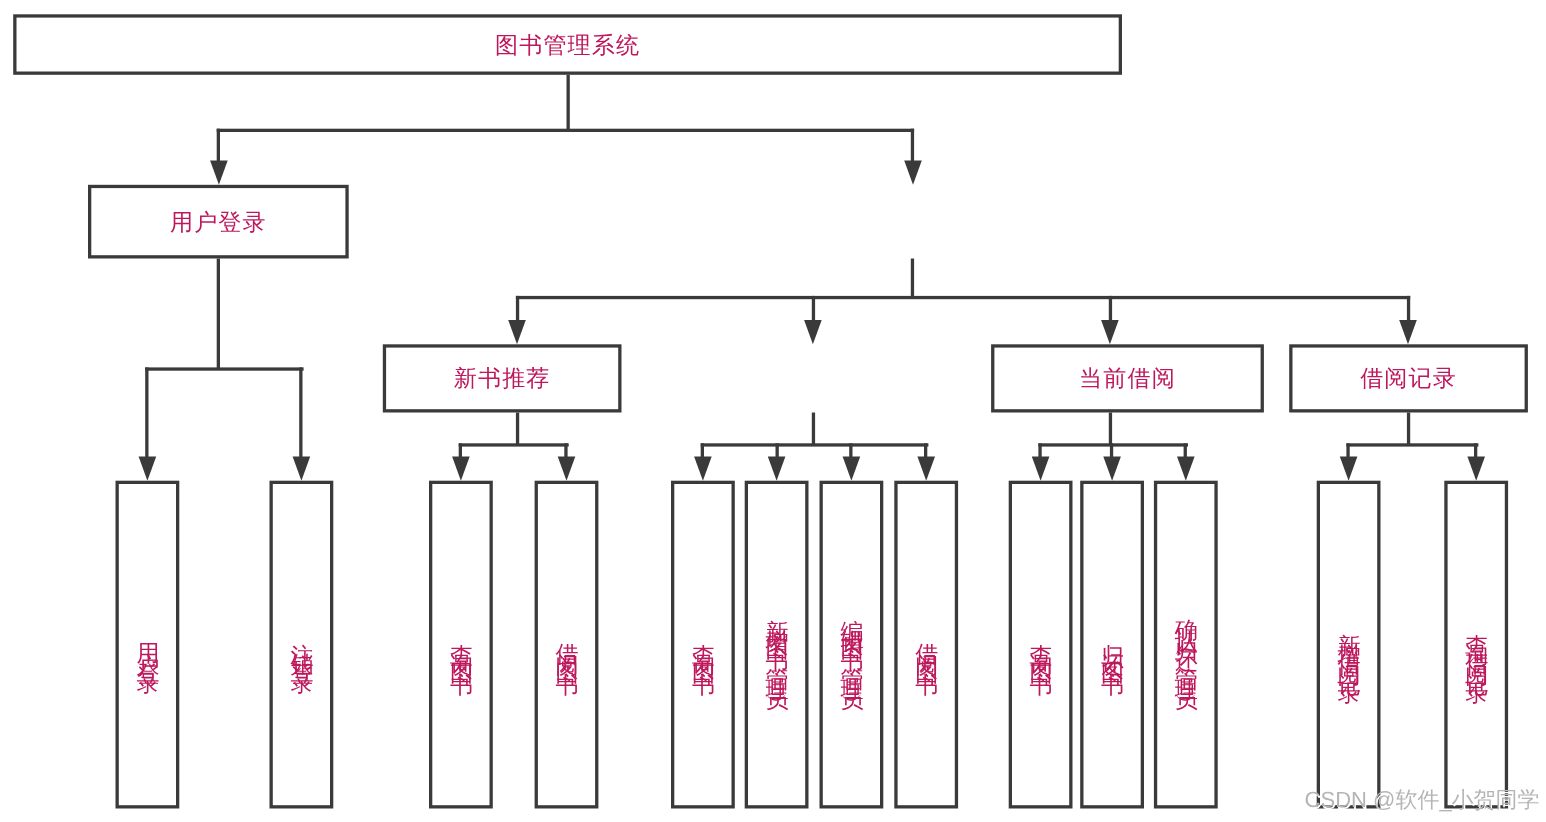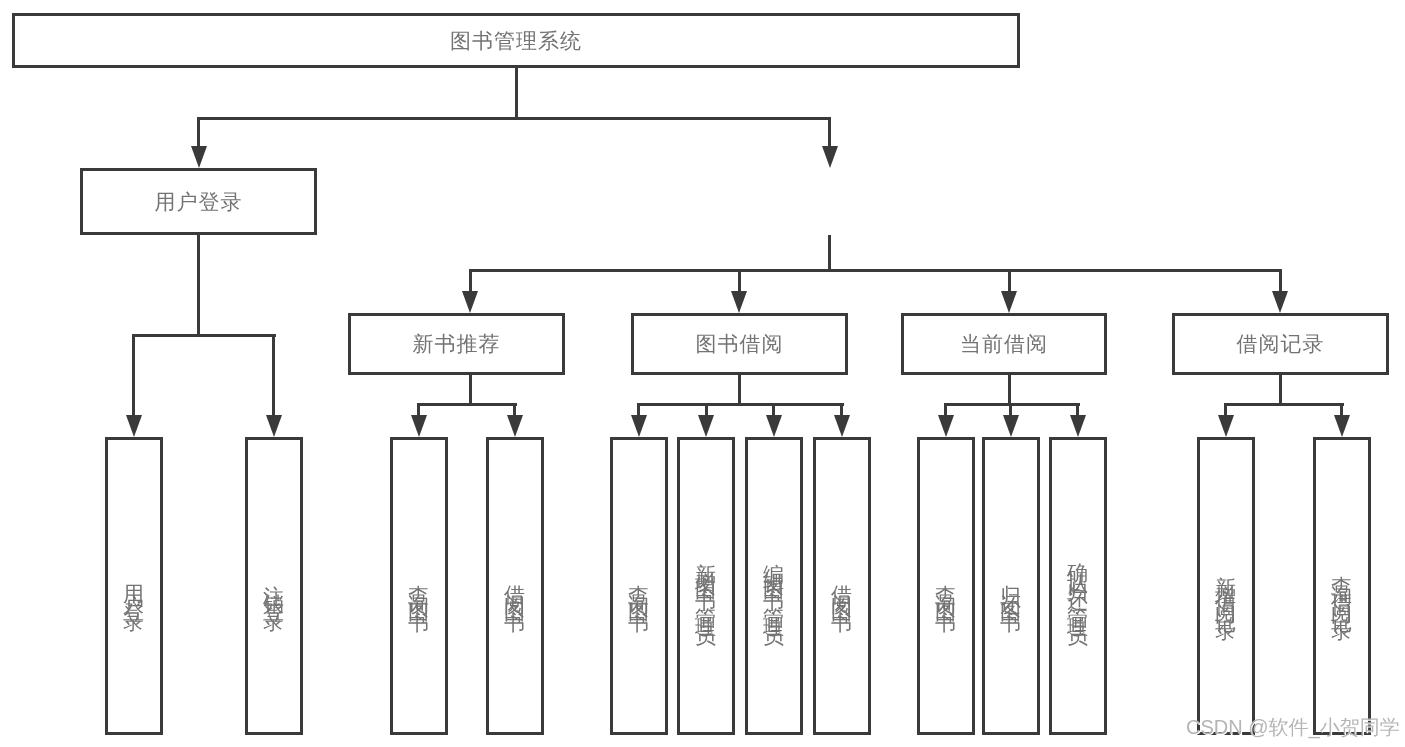--- a/index.html
+++ b/index.html
@@ -12,21 +12,21 @@
     overflow: hidden;
   }
   .box {
     position: absolute;
     box-sizing: border-box;
     border: 3px solid #3a3a3a;
     background: #ffffff;
     display: flex;
     align-items: center;
     justify-content: center;
-    color: #737373;
+    color: #be185d;
   }
   .hlabel {
     font-size: 21px;
     letter-spacing: 1px;
     white-space: nowrap;
   }
   .vlabel {
     writing-mode: vertical-rl;
     text-orientation: mixed;
     font-size: 21px;
@@ -90,24 +90,21 @@
   <div class="line" style="left:1008px; top:269px; width:3px; height:24px;"></div>
   <div class="line" style="left:1279px; top:269px; width:3px; height:24px;"></div>
   <div class="arrow" style="left:462px; top:291px;"></div>
   <div class="arrow" style="left:731px; top:291px;"></div>
   <div class="arrow" style="left:1001px; top:291px;"></div>
   <div class="arrow" style="left:1272px; top:291px;"></div>
 
   <div class="box" style="left:348px; top:313px; width:217px; height:62px;">
     <span class="hlabel">新书推荐</span>
   </div>
-  <div class="box" style="left:631px; top:313px; width:217px; height:62px;">
-    <span class="hlabel">图书借阅</span>
-  </div>
-  <div class="box" style="left:901px; top:313px; width:206px; height:62px;">
+  <div class="box" style="left:901px; top:313px; width:248px; height:62px;">
     <span class="hlabel">当前借阅</span>
   </div>
   <div class="box" style="left:1172px; top:313px; width:217px; height:62px;">
     <span class="hlabel">借阅记录</span>
   </div>
 
   <div class="line" style="left:469px; top:375px; width:3px; height:30px;"></div>
   <div class="line" style="left:417px; top:403px; width:100px; height:3px;"></div>
   <div class="line" style="left:417px; top:403px; width:3px; height:16px;"></div>
   <div class="line" style="left:513px; top:403px; width:3px; height:16px;"></div>

